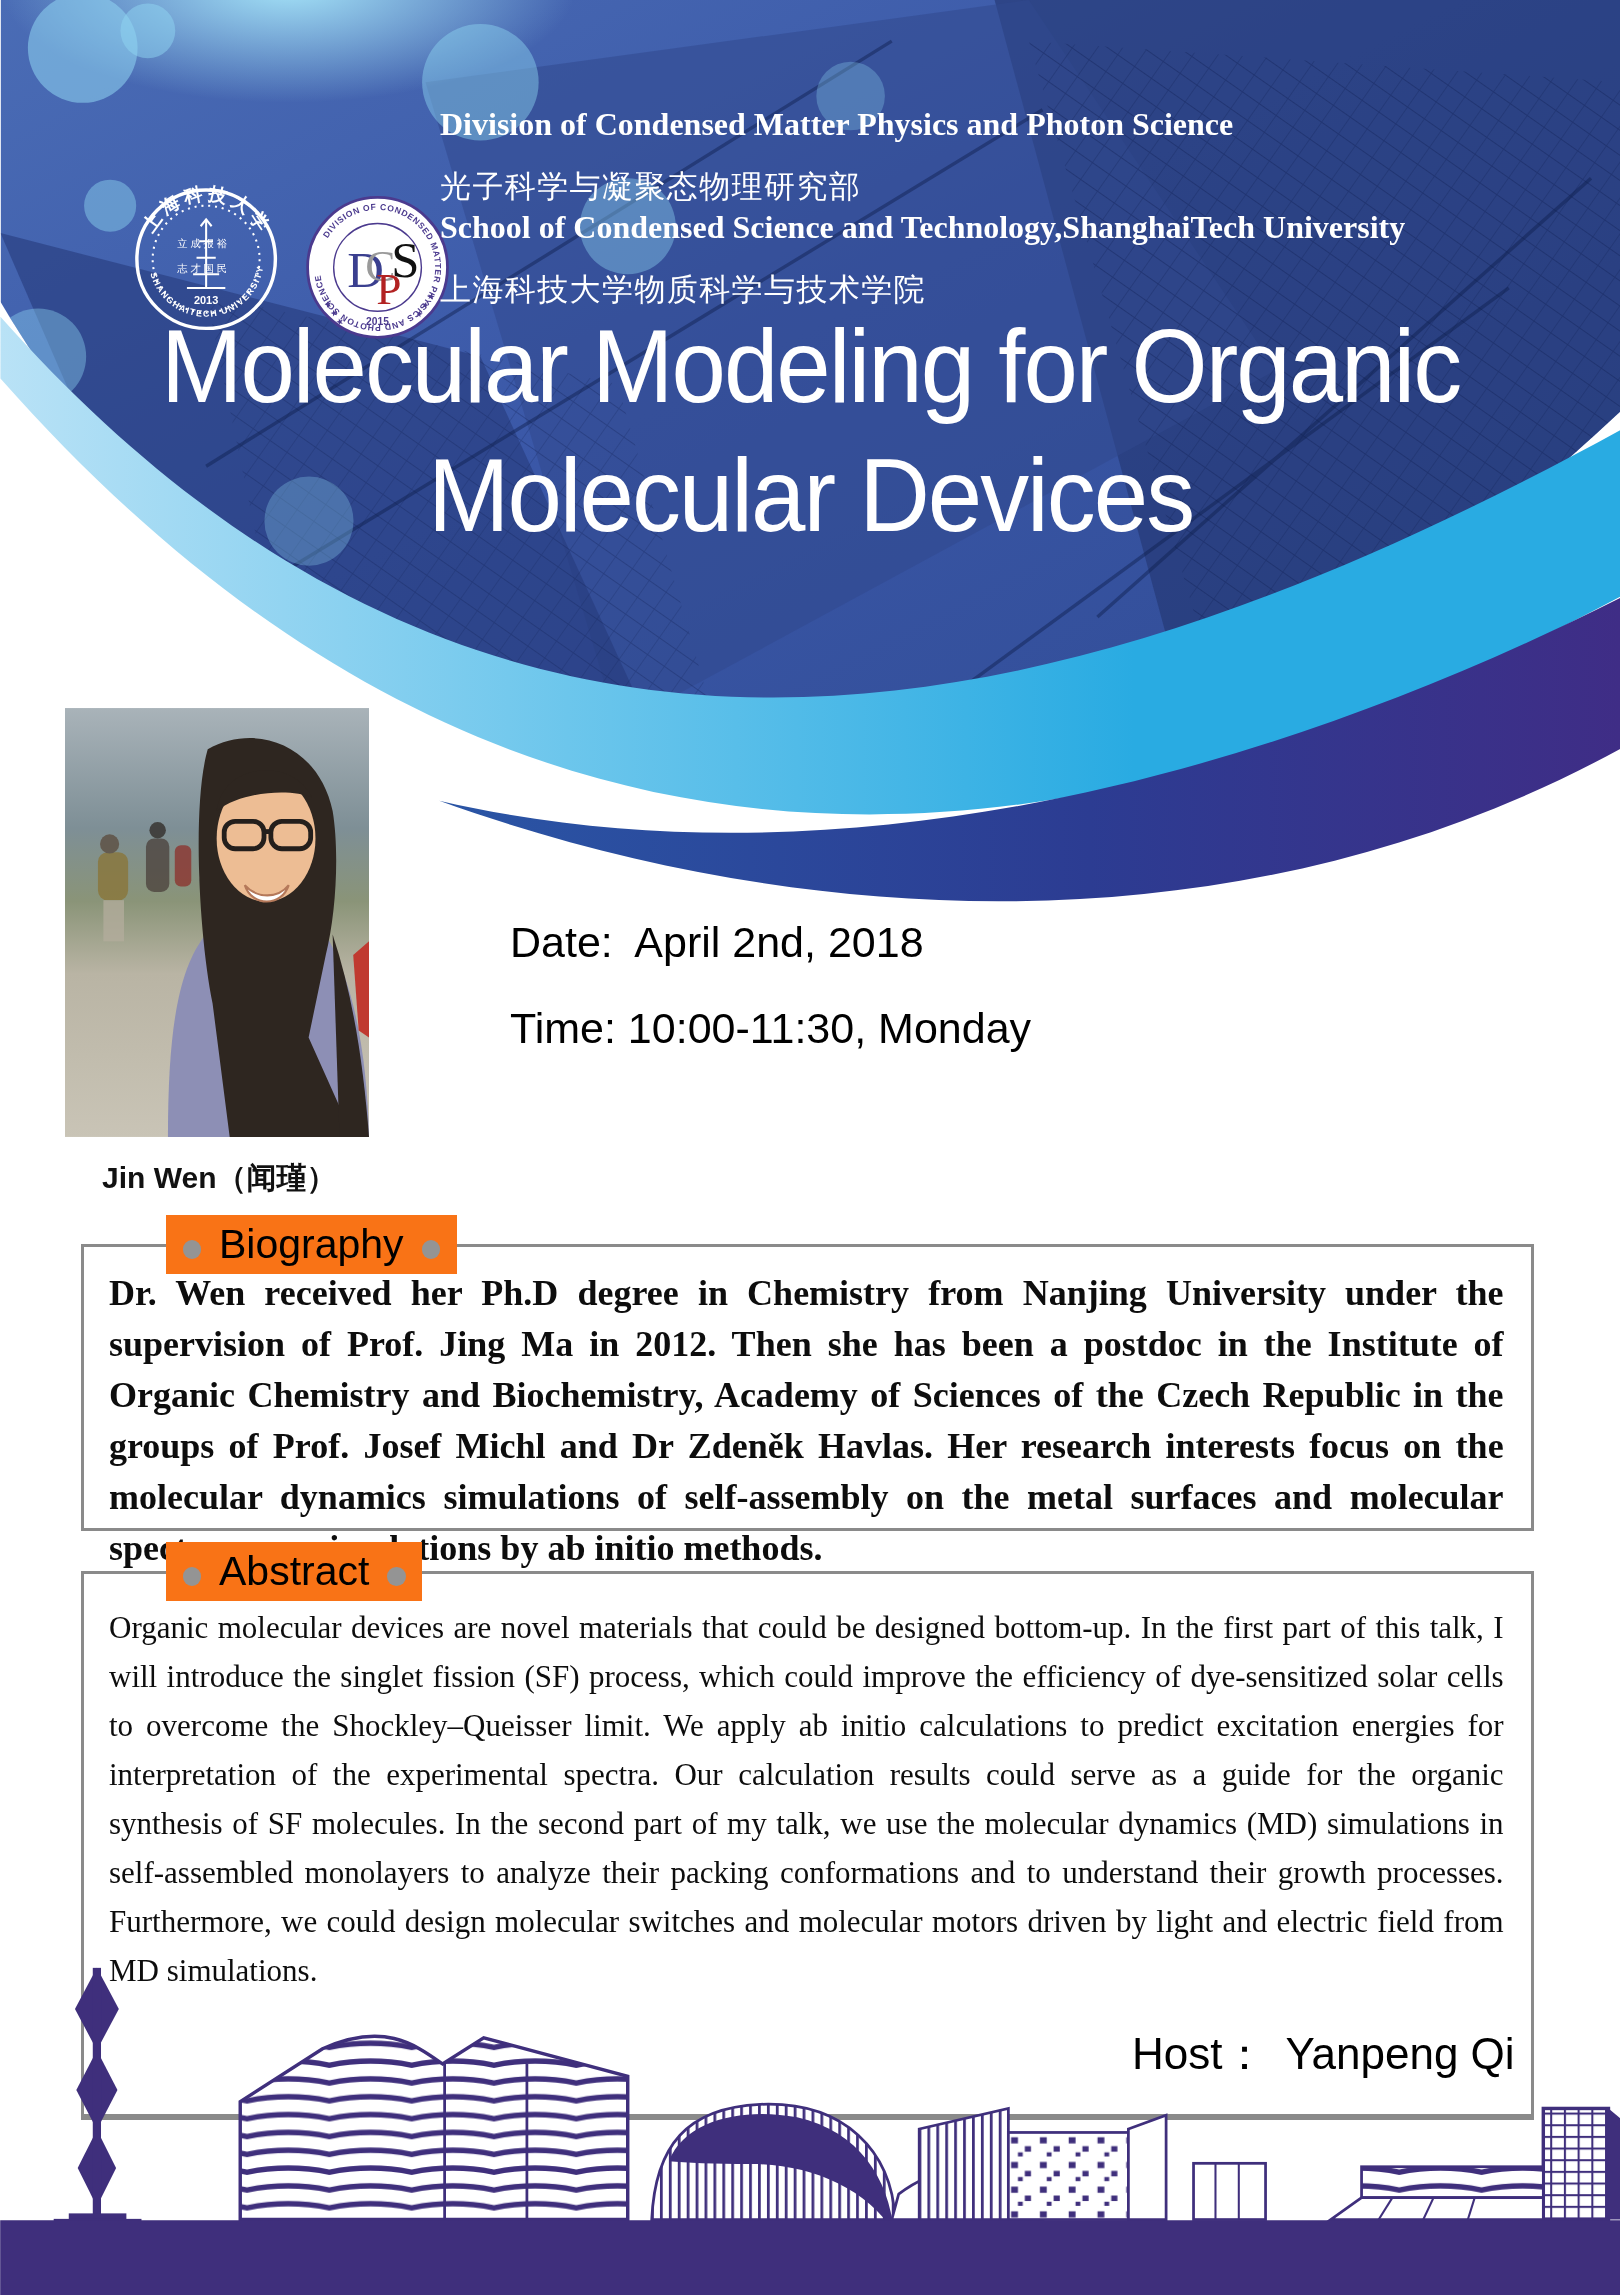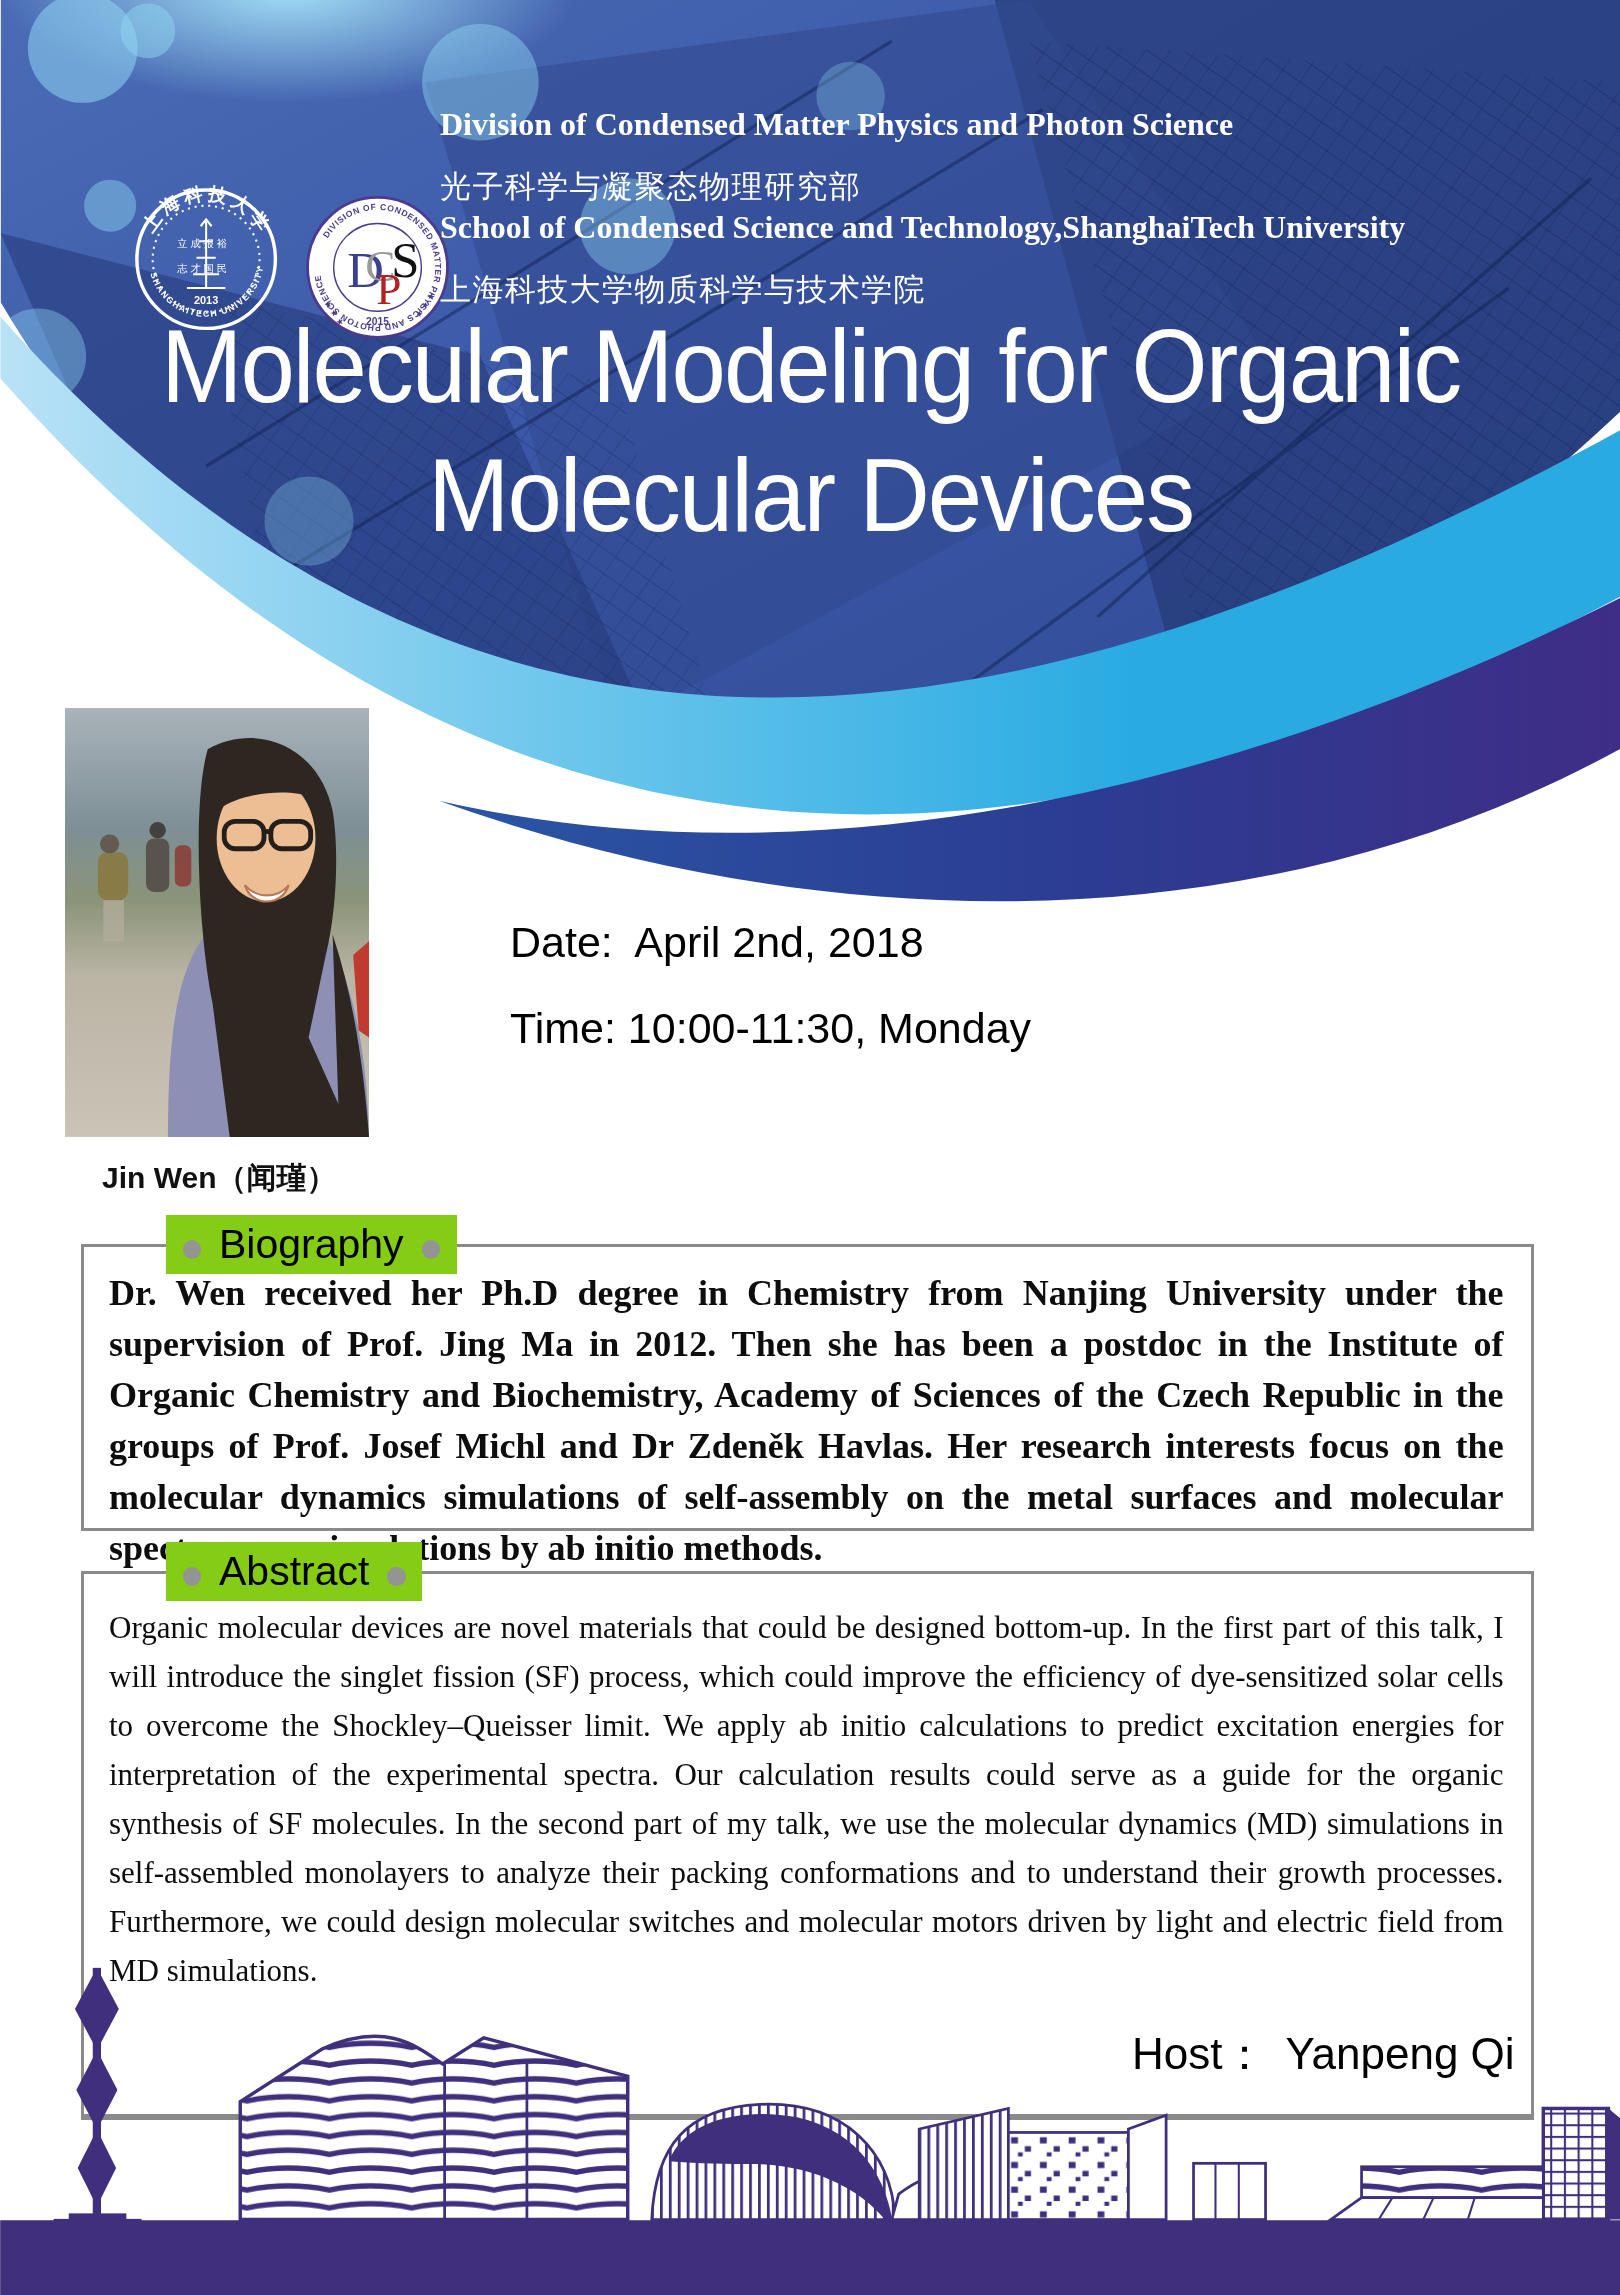--- a/index.html
+++ b/index.html
@@ -22,21 +22,21 @@
   .photo-caption{position:absolute;left:102px;top:1158px;font-size:30px;font-weight:bold;color:#111;}
 
   
   .details{position:absolute;left:510px;top:918px;color:#000;}
   .detail-line{font-size:43px;line-height:48px;margin-bottom:38px;white-space:pre;}
 
   
   .section-box{position:absolute;left:81px;width:1453px;border:3.4px solid #8a8a8a;background:#ffffff;box-sizing:border-box;}
   .box-bio{top:1244px;height:287px;}
   .box-abs{top:1571px;height:549px;border-bottom-width:6.2px;}
-  .section-heading{position:absolute;top:-32px;left:82px;background:#84cc16;
+  .section-heading{position:absolute;top:-32px;left:82px;background:#f97316;
        display:flex;align-items:center;gap:18px;padding:0 16.5px;}
   .heading-text{font-size:41px;color:#000;line-height:59px;}
   .dot{width:18.5px;height:18.5px;border-radius:50%;background:#949494;margin-top:9.6px;flex:0 0 auto;}
   .section-body{font-family:"Liberation Serif",serif;color:#0d0d0d;text-align:justify;margin:0;}
   .body-bio{padding:20.6px 27.4px 0 25px;font-size:36px;line-height:51px;font-weight:bold;}
   .body-abs{padding:29px 27.4px 0 25px;font-size:31px;line-height:49px;border-radius:6px;}
 
   
   .host-line{position:absolute;top:2025px;left:1132px;font-size:44px;color:#000;white-space:pre;text-align:center;}
 

